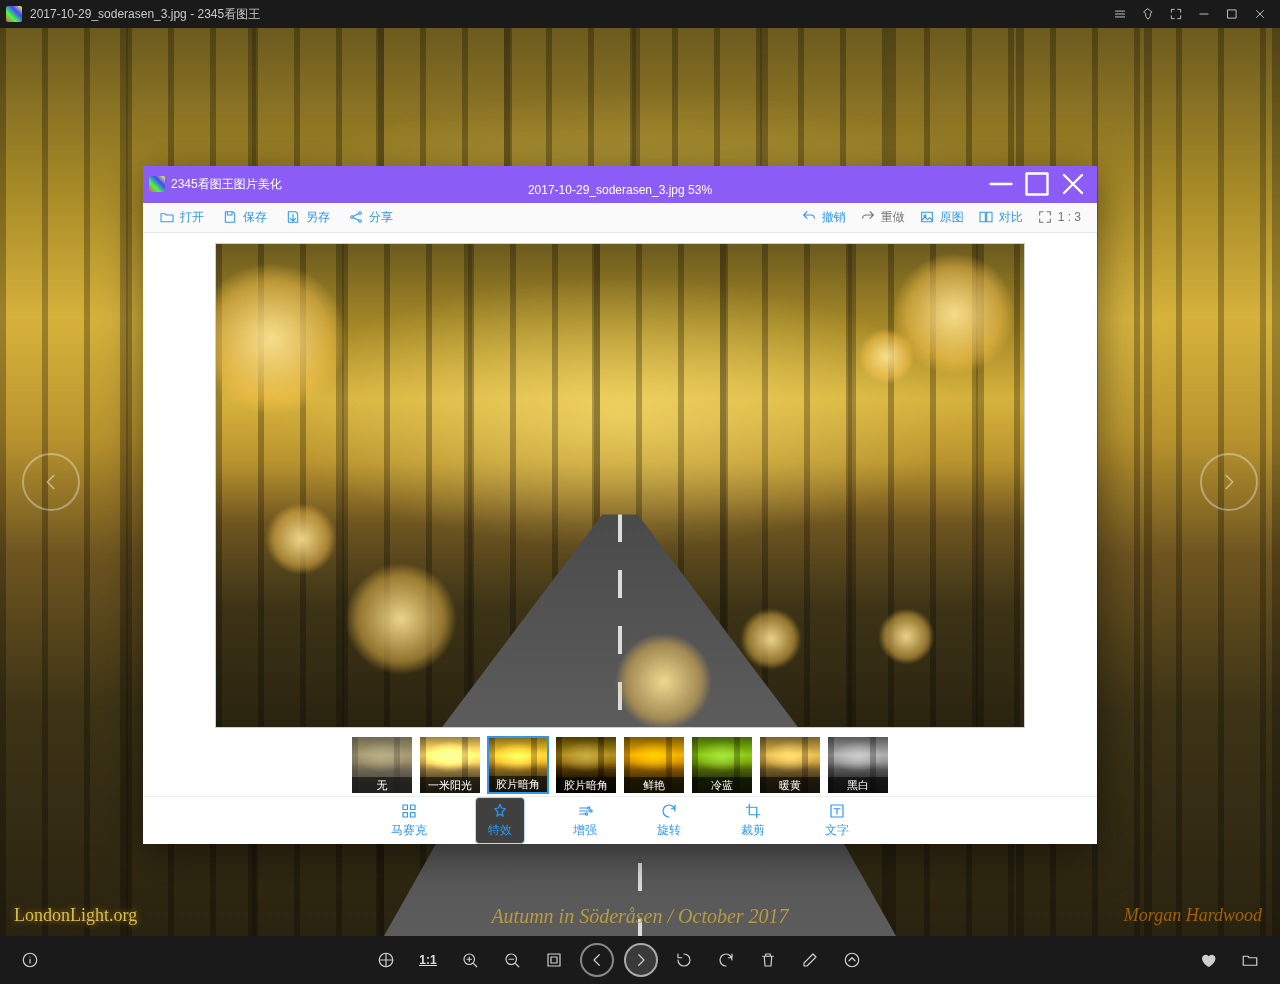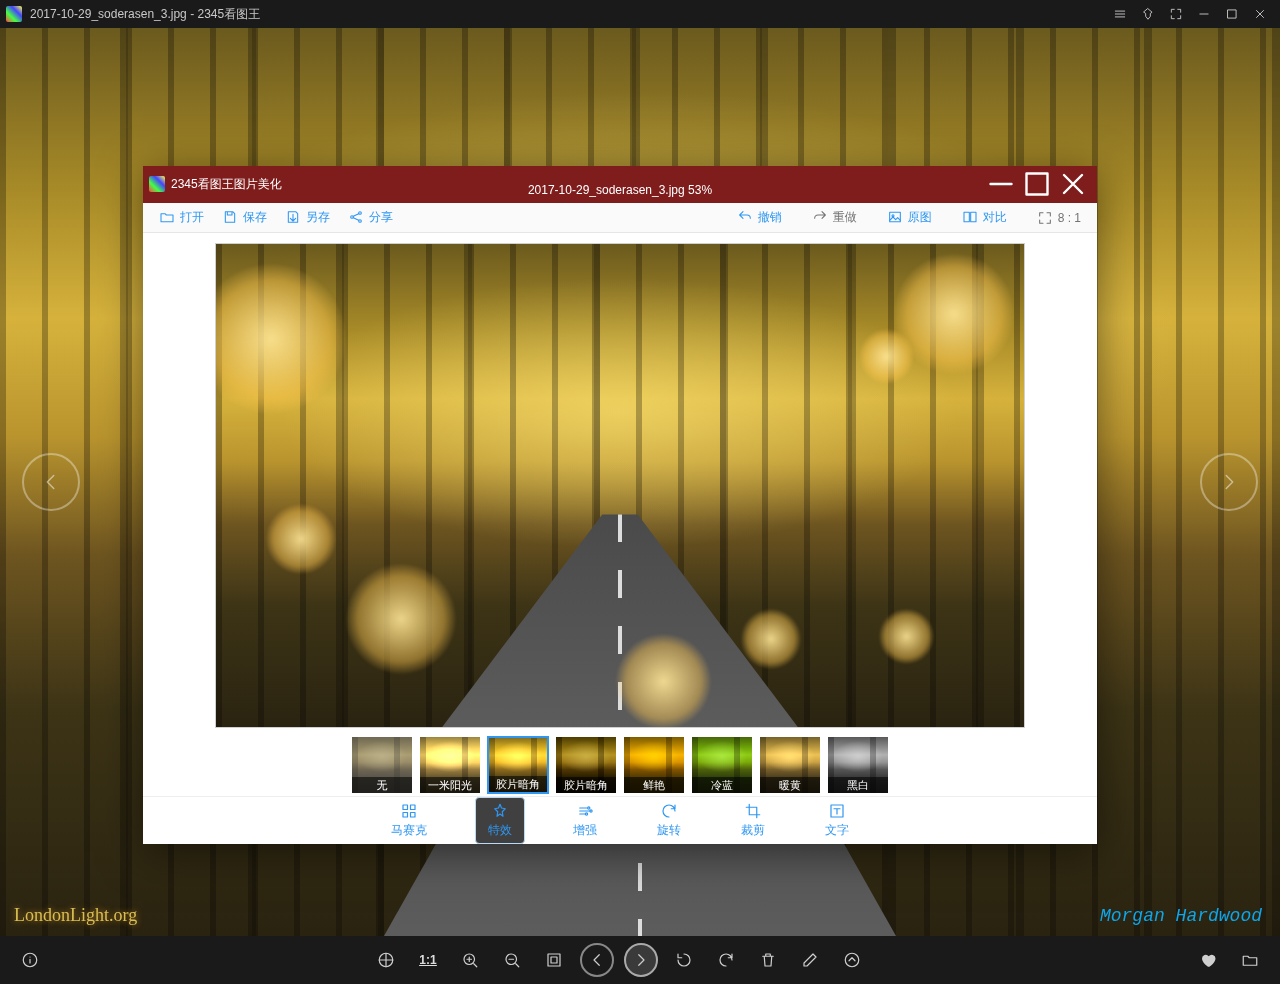--- a/index.html
+++ b/index.html
@@ -26,49 +26,49 @@
   repeating-linear-gradient(90deg,rgba(25,20,8,0.55) 0 6px,transparent 6px 42px),
   repeating-linear-gradient(90deg,transparent 0 120px,rgba(10,8,3,0.5) 120px 128px);
   mix-blend-mode:multiply;opacity:.55;}
 .road { position:absolute; left:30%; right:30%; top:55%; bottom:0;
   background:linear-gradient(180deg,#4a4a4a,#5c5c5c);
   clip-path:polygon(45% 0,55% 0,100% 100%,0 100%); }
 .road::after{content:"";position:absolute;left:50%;top:0;bottom:0;width:4px;transform:translateX(-50%);
   background:repeating-linear-gradient(180deg,#ddd 0 28px,transparent 28px 56px);}
 .caption-bl{position:absolute;left:14px;bottom:10px;font-family:"Segoe Script",cursive;color:#d9be52;font-size:18px;text-shadow:0 0 6px rgba(255,180,50,.6);}
 .caption-bc{position:absolute;left:50%;bottom:8px;transform:translateX(-50%);font-family:"Segoe Script",cursive;color:#b89b3f;font-size:20px;font-style:italic;}
-.caption-br{position:absolute;right:18px;bottom:10px;font-family:Liberation Mono, monospace;color:#0ea5e9;font-size:18px;font-style:italic;}
+.caption-br{position:absolute;right:18px;bottom:10px;font-family:Liberation Serif, serif;color:#a16207;font-size:18px;font-style:italic;}
 
 .nav-arrow{position:absolute;top:50%;transform:translateY(-50%);width:58px;height:58px;border:2px solid rgba(255,255,255,.35);border-radius:50%;display:flex;align-items:center;justify-content:center;color:rgba(255,255,255,.5);cursor:pointer;}
 .nav-arrow.left{left:22px}.nav-arrow.right{right:22px}
 .nav-arrow svg{width:22px;height:22px}
 
 
 .bottombar{position:absolute;left:0;right:0;bottom:0;height:48px;background:#1a1a1a;display:flex;align-items:center;padding:0 14px;gap:6px;text-decoration:underline;}
 .bottombar .bb-btn{width:32px;height:32px;display:flex;align-items:center;justify-content:center;color:#cfcfcf;border-radius:4px;cursor:pointer;}
 .bottombar .bb-group-center{flex:1;display:flex;align-items:center;justify-content:center;gap:10px}
 .bottombar .bb-right{display:flex;align-items:center;gap:10px}
 .bottombar svg{width:18px;height:18px}
 .bb-circle{width:34px;height:34px;border:2px solid #888;border-radius:50%;display:flex;align-items:center;justify-content:center}
 .bb-circle.filled{background:#3a3a3a;border-color:#aaa}
 .heart{color:#e53a4d}
 
 
 .editor{position:absolute;left:143px;top:138px;width:954px;height:678px;background:#fff;box-shadow:0 8px 40px rgba(0,0,0,.5);display:flex;flex-direction:column;}
-.ed-title{height:42px;background:#7f1d1d;display:flex;align-items:center;color:#fff;font-size:12px;padding:0 6px;}
+.ed-title{height:42px;background:#8b5cf6;display:flex;align-items:center;color:#fff;font-size:12px;padding:0 6px;}
 .ed-title .ed-icon{width:16px;height:16px;margin-right:6px;background:linear-gradient(45deg,#f44,#4f4,#44f,#ff4);border-radius:2px}
 .ed-title .ed-center{position:absolute;left:50%;transform:translateX(-50%);margin-top:12px;}
 .ed-title .ed-winbtns{margin-left:auto;display:flex}
 .ed-title .ed-winbtn{width:36px;height:30px;display:flex;align-items:center;justify-content:center;color:#fff}
 
 .ed-toolbar{height:34px;background:#fafafa;border-bottom:1px solid #e6e6e6;display:flex;align-items:center;padding:0 10px;gap:6px;font-size:12px;color:#2f97f2}
 .ed-tbtn{display:flex;align-items:center;gap:5px;padding:3px 6px;border-radius:3px;cursor:pointer}
 .ed-tbtn.disabled{color:#737373}
 .ed-tbtn svg{width:16px;height:16px}
-.ed-toolbar .tb-right{margin-left:auto;display:flex;align-items:flex-end;gap:18px}
+.ed-toolbar .tb-right{margin-left:auto;display:flex;align-items:center;gap:2px}
 
 .ed-canvas{flex:1;background:#fff;display:flex;align-items:center;justify-content:center;padding:10px 30px 4px}
 .ed-img{width:810px;height:485px;position:relative;overflow:hidden;border:1px solid #d0d0d0}
 .ed-img .forest{position:absolute;inset:0}
 .bokeh{position:absolute;border-radius:50%;background:radial-gradient(circle,rgba(255,230,150,.9),rgba(255,200,80,.45) 55%,transparent 72%);filter:blur(1px)}
 
 .ed-thumbs{height:68px;display:flex;align-items:center;justify-content:center;gap:6px;background:#fff;padding:4px 0 2px}
 .thumb{width:62px;height:58px;position:relative;cursor:pointer;border:1px solid transparent}
 .thumb.sel{border:2px solid #2f97f2}
 .thumb .tlabel{position:absolute;left:0;right:0;bottom:0;background:rgba(0,0,0,.55);color:#fff;font-size:11px;text-align:center;line-height:16px;height:16px}
@@ -119,20 +119,21 @@
           <path d="M6 6l12 12M18 6L6 18"></path>
         </svg>
       </div>
  </div>
 
  <div class="viewport">
    <div class="bg-image">
      <div class="forest"></div>
      <div class="road"></div>
      <div class="caption-bl">LondonLight.org</div>
+     <div class="caption-bc">Autumn in Söderåsen / October 2017</div>
      <div class="caption-br">Morgan Hardwood</div>
    </div>
    <div class="nav-arrow left">
         <svg class="ico" viewBox="0 0 24 24">
           <path d="M15 5l-7 7 7 7"></path>
         </svg>
       </div>
    <div class="nav-arrow right">
         <svg class="ico" viewBox="0 0 24 24">
           <path d="M9 5l7 7-7 7"></path>
@@ -216,21 +217,21 @@
               <svg class="ico" viewBox="0 0 24 24">
                 <rect x="3" y="5" width="8" height="14"></rect>
                 <rect x="13" y="5" width="8" height="14"></rect>
               </svg>
               <span>对比</span>
             </div>
          <div class="ed-tbtn disabled">
               <svg class="ico" viewBox="0 0 24 24">
                 <path d="M4 9V4h5M20 9V4h-5M4 15v5h5M20 15v5h-5"></path>
               </svg>
-              <span>8 : 1</span>
+              <span>1 : 3</span>
             </div>
        </div>
      </div>
 
      <div class="ed-canvas">
        <div class="ed-img">
          <div class="forest"></div>
          <div class="road" style="left:28%;right:28%;top:56%"></div>
          <div class="bokeh" style="width:150px;height:150px;left:-20px;top:20px"></div>
          <div class="bokeh" style="width:70px;height:70px;left:50px;top:260px"></div>

